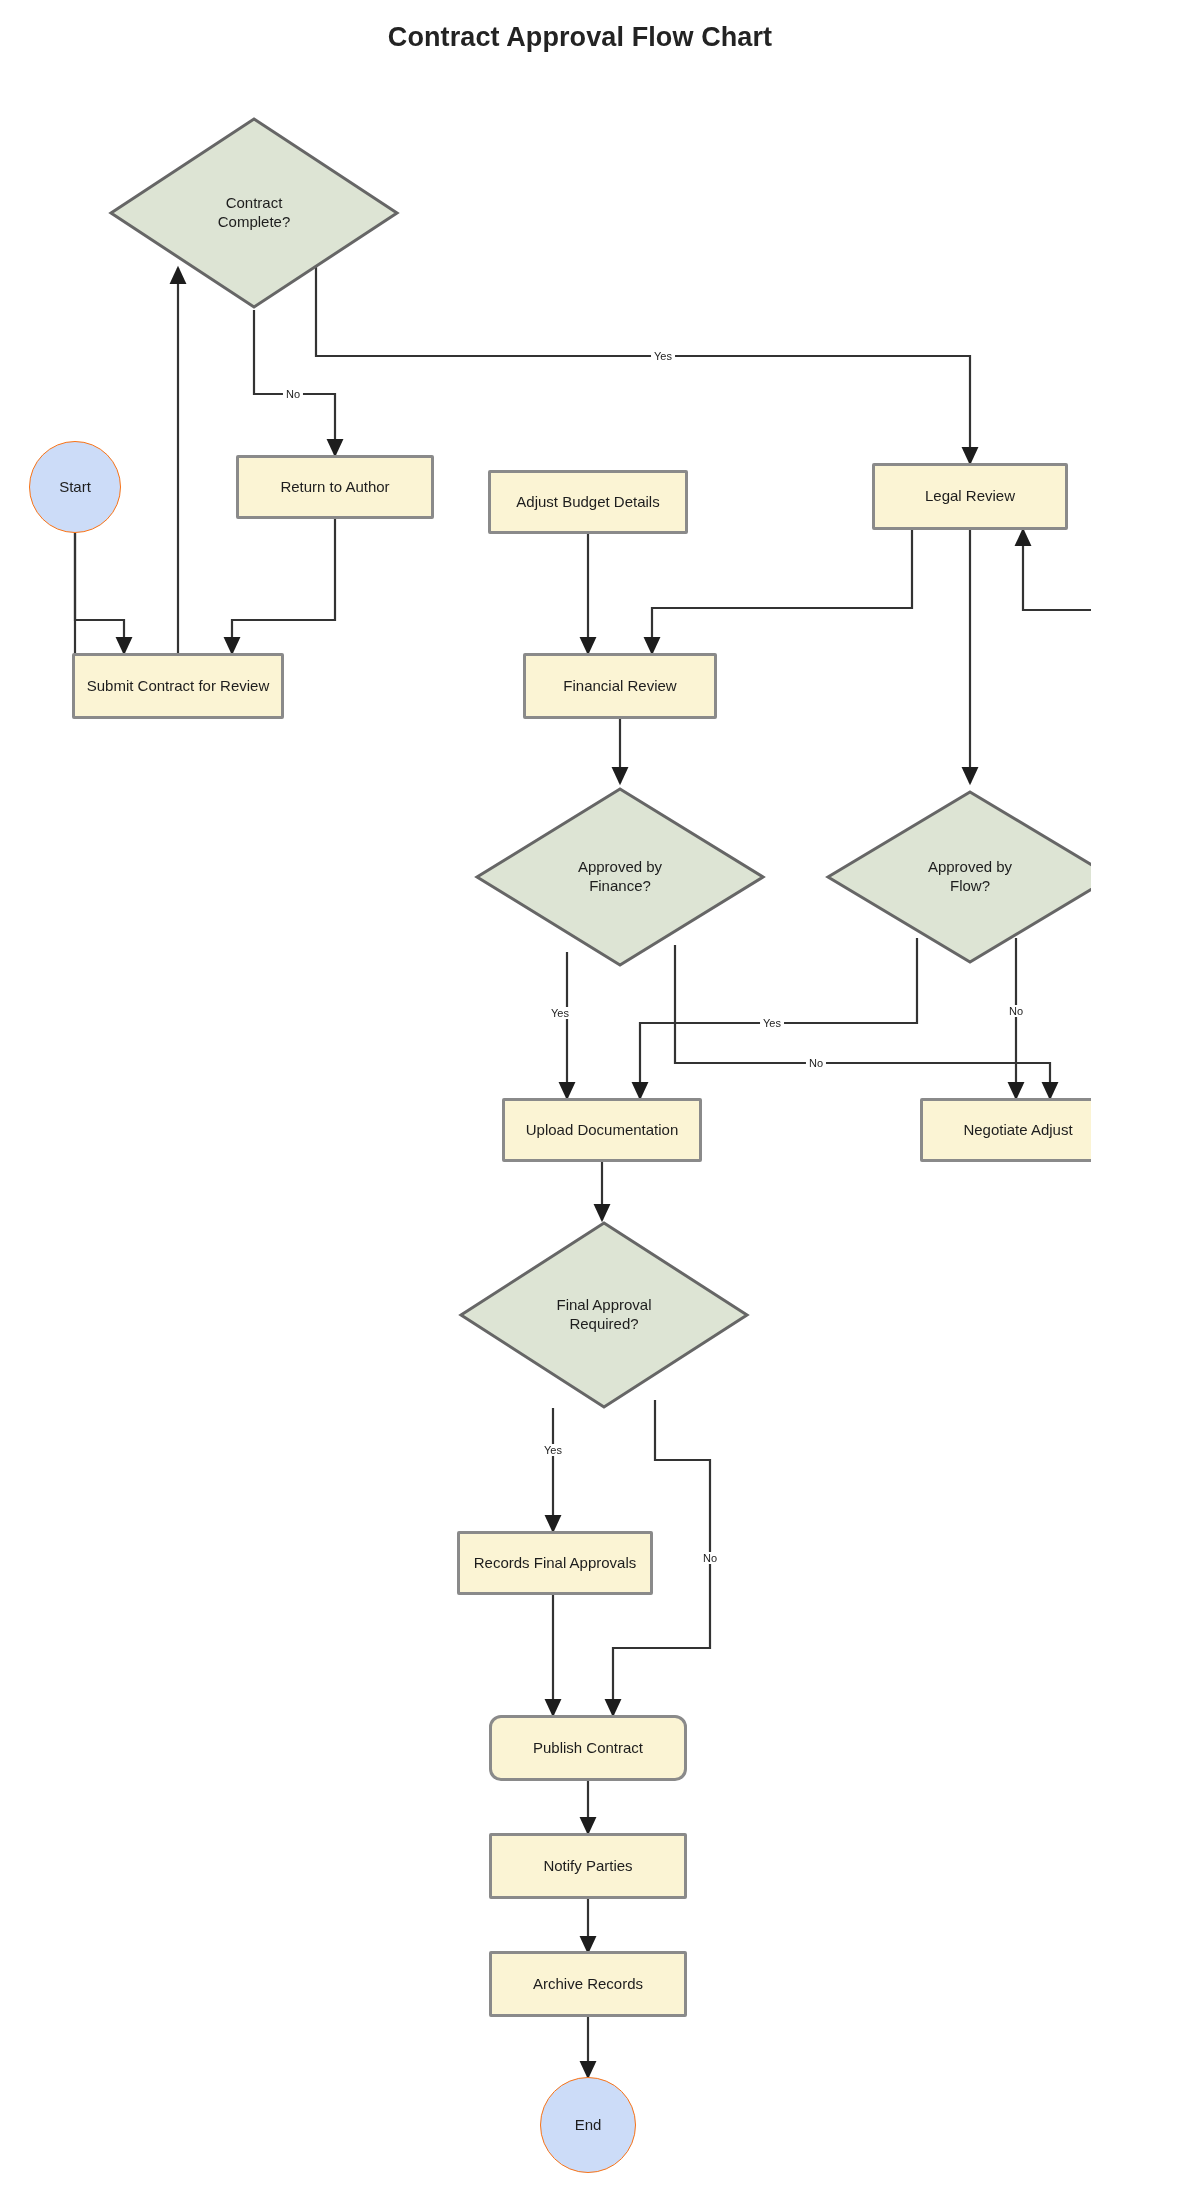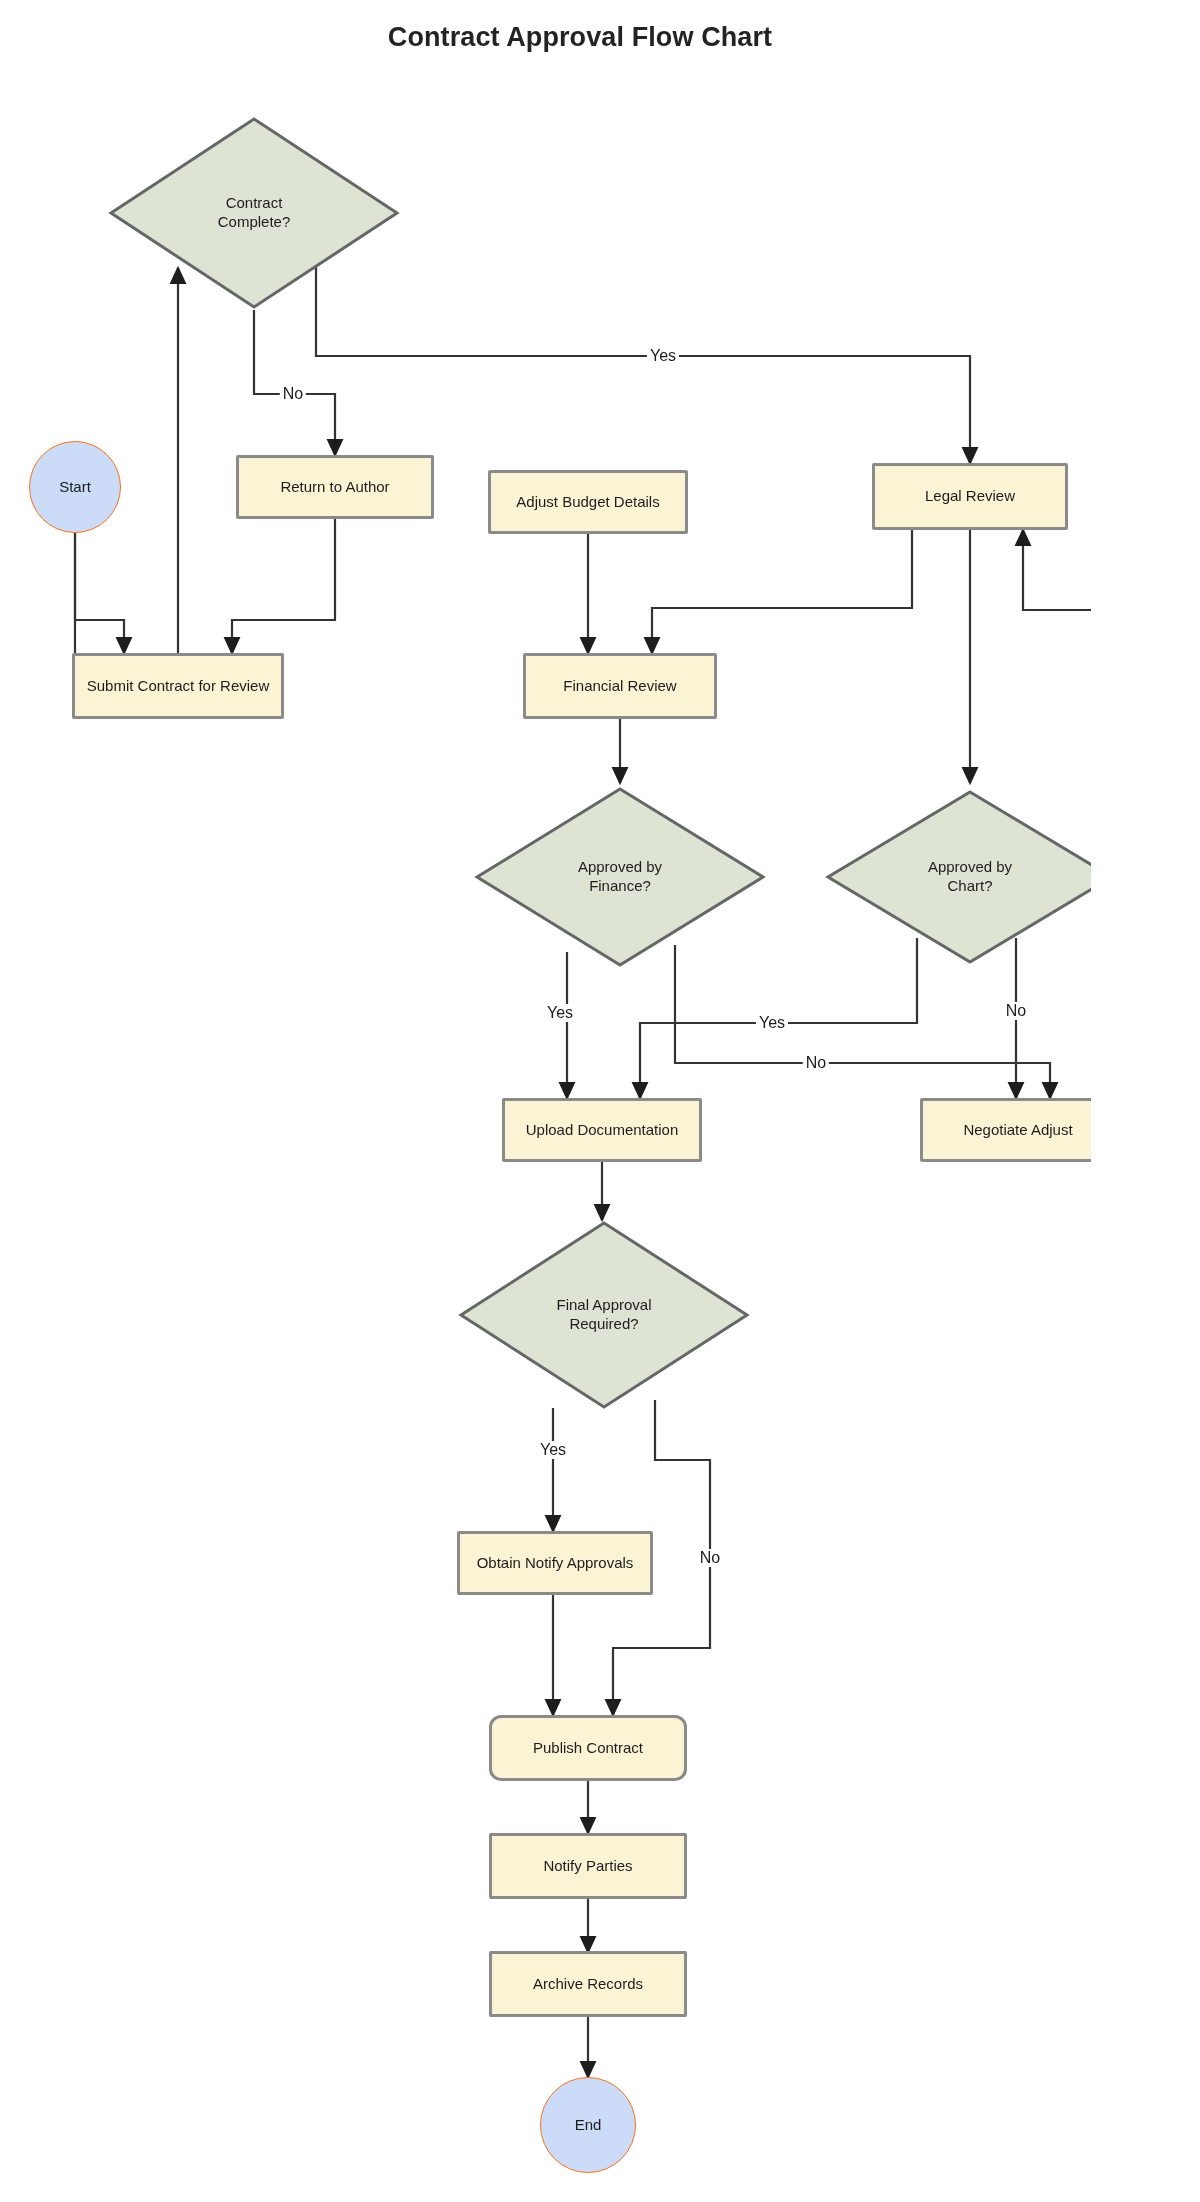--- a/index.html
+++ b/index.html
@@ -70,21 +70,21 @@
     width: 100%;
     height: 100%;
   }
   .decision .dlabel {
     position: relative;
     z-index: 2;
     padding: 0 8px;
   }
   .edge-label {
     position: absolute;
-    font-size: 16px;
+    font-size: 11px;
     color: #1d1d1d;
     background: #ffffff;
     padding: 0 3px;
     white-space: nowrap;
     transform: translate(-50%, -50%);
   }
 </style>
 </head>
 <body>
 
@@ -165,21 +165,21 @@
       <span>Finance?</span>
     </div>
   </div>
 
   <div class="node decision" style="left:825px; top:789px; width:290px; height:176px;">
     <svg class="dshape" viewBox="0 0 290 176" preserveAspectRatio="none">
       <polygon points="145,3 287,88 145,173 3,88" fill="#dde4d4" stroke="#666666" stroke-width="3"></polygon>
     </svg>
     <div class="dlabel">
       <span>Approved by</span><br>
-      <span>Chart?</span>
+      <span>Flow?</span>
     </div>
   </div>
 
   <div class="node decision" style="left:458px; top:1220px; width:292px; height:190px;">
     <svg class="dshape" viewBox="0 0 292 190" preserveAspectRatio="none">
       <polygon points="146,3 289,95 146,187 3,95" fill="#dde4d4" stroke="#666666" stroke-width="3"></polygon>
     </svg>
     <div class="dlabel">
       <span>Final Approval</span><br>
       <span>Required?</span>
@@ -216,21 +216,21 @@
 
   <div class="node process" style="left:502px; top:1098px; width:200px; height:64px;">
     <span>Upload Documentation</span>
   </div>
 
   <div class="node process" style="left:920px; top:1098px; width:196px; height:64px;">
     <span>Negotiate Adjust</span>
   </div>
 
   <div class="node process" style="left:457px; top:1531px; width:196px; height:64px;">
-    <span>Obtain Notify Approvals</span>
+    <span>Records Final Approvals</span>
   </div>
 
   <div class="node process" style="left:489px; top:1715px; width:198px; height:66px;border-radius:12px;">
     <span>Publish Contract</span>
   </div>
 
   <div class="node process" style="left:489px; top:1951px; width:198px; height:66px;">
     <span>Archive Records</span>
   </div>
 

